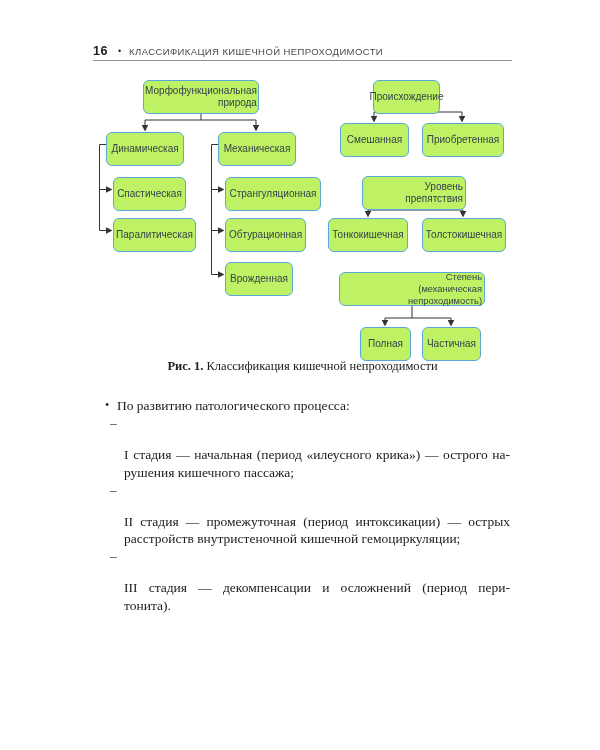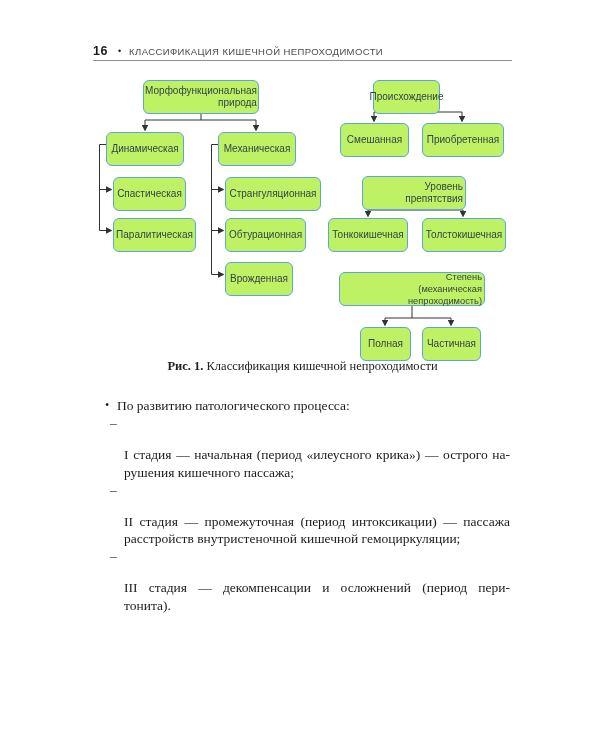--- a/index.html
+++ b/index.html
@@ -147,21 +147,21 @@
       <span class="stage-dash">–</span>
       <div class="stage-lines">
         <div class="jline">I стадия — начальная (период «илеусного крика») — острого на-</div>
         <div>рушения кишечного пассажа;</div>
       </div>
     </div>
 
     <div class="stage">
       <span class="stage-dash">–</span>
       <div class="stage-lines">
-        <div class="jline">II стадия — промежуточная (период интоксикации) — пассажа</div>
+        <div class="jline">II стадия — промежуточная (период интоксикации) — острых</div>
         <div>расстройств внутристеночной кишечной гемоциркуляции;</div>
       </div>
     </div>
 
     <div class="stage">
       <span class="stage-dash">–</span>
       <div class="stage-lines">
         <div class="jline">III стадия — декомпенсации и осложнений (период пери-</div>
         <div>тонита).</div>
       </div>

